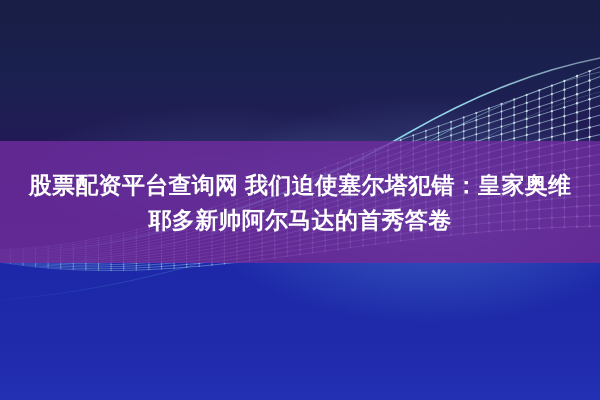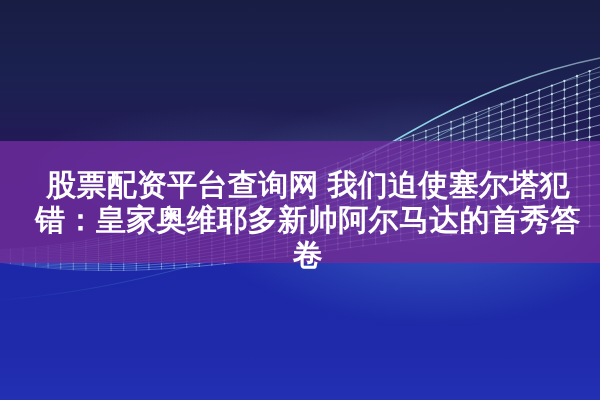--- a/index.html
+++ b/index.html
@@ -59,27 +59,26 @@
   }
 
   
   #headline {
     position: absolute;
     left: 18px;
     top: 168px;
     width: 564px;
     text-align: center;
     color: #ffffff;
-    font-size: 30px;
+    font-size: 23px;
     font-weight: bold;
     line-height: 35px;
     letter-spacing: 0.3px;
     white-space: pre-line;
     text-rendering: geometricPrecision;
-    margin-left: 8px;
   }
 </style>
 </head>
 <body>
 
 <div id="stage">
 
   <div class="band" id="band-top"></div>
   <div class="band" id="band-mid"></div>
   <div class="band" id="band-bottom"></div>

